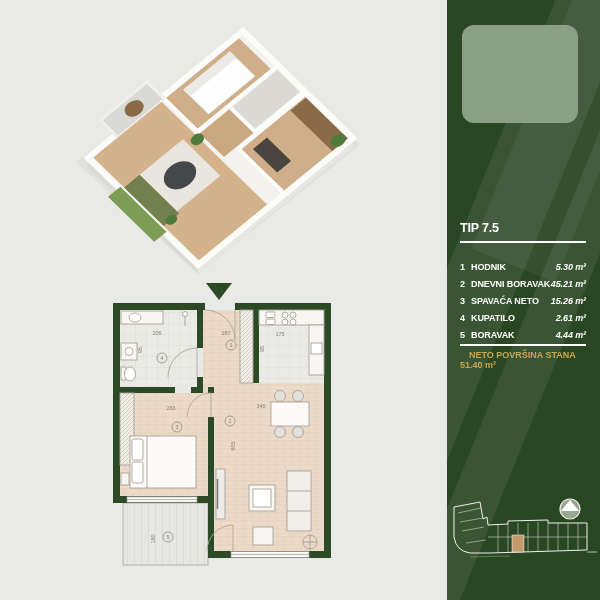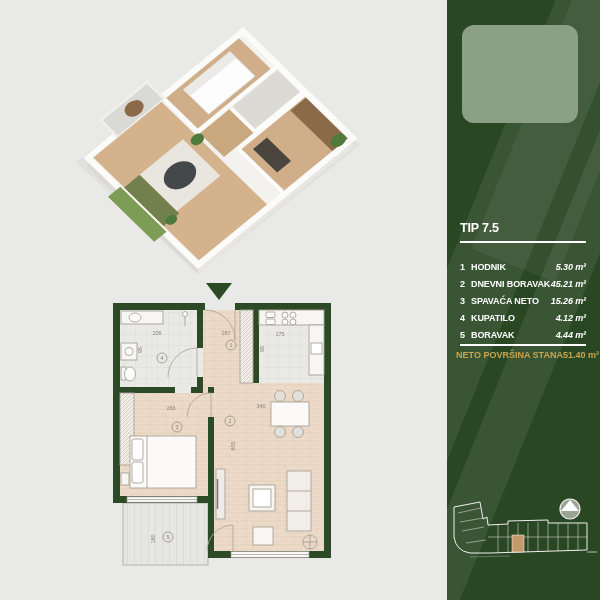--- a/index.html
+++ b/index.html
@@ -16,21 +16,21 @@
              color:#fff;font-weight:bold;font-size:12.5px;letter-spacing:-0.2px;white-space:nowrap;}
   .sb-rule{position:absolute;left:13px;right:14px;height:2px;background:#fff;}
   .rule1{top:241px;}
   .rule2{top:344px;height:1.5px;}
   .room-list{position:absolute;left:13px;right:14px;top:258px;}
   .room-row{display:flex;align-items:center;height:17px;color:#fff;font-size:9px;font-weight:bold;letter-spacing:-0.1px;}
   .room-num{width:11px;}
   .room-name{flex:1;white-space:nowrap;}
   .room-area{white-space:nowrap;font-style:italic;}
   .total-row{position:absolute;left:13px;right:14px;top:350px;display:flex;justify-content:center;
-             color:#c9a54e;font-size:9px;font-weight:bold;white-space:nowrap;}
+             color:#c9a54e;font-size:9px;font-weight:bold;white-space:nowrap;flex-direction:column;}
   .total-row .lbl{margin-left:9px;}
   .footprint{position:absolute;left:3px;top:495px;width:147px;height:78px;}
   
   .plan3d{position:absolute;left:66px;top:10px;width:308px;height:266px;}
   .entry-arrow{position:absolute;left:206px;top:283px;width:0;height:0;
                border-left:13px solid transparent;border-right:13px solid transparent;border-top:17px solid #2d4a27;}
   .plan2d{position:absolute;left:113px;top:301px;width:218px;height:272px;}
   text{font-family:"Liberation Sans",sans-serif;}
 </style>
 </head>
@@ -238,21 +238,21 @@
         <span class="room-area">45.21 m²</span>
       </div>
       <div class="room-row">
         <span class="room-num">3</span>
         <span class="room-name">SPAVAĆA NETO</span>
         <span class="room-area">15.26 m²</span>
       </div>
       <div class="room-row">
         <span class="room-num">4</span>
         <span class="room-name">KUPATILO</span>
-        <span class="room-area">4.12 m²</span>
+        <span class="room-area">2.61 m²</span>
       </div>
       <div class="room-row">
         <span class="room-num">5</span>
         <span class="room-name">BORAVAK</span>
         <span class="room-area">4.44 m²</span>
       </div>
     </div>
     <div class="sb-rule rule2"></div>
 
     <div class="total-row">

